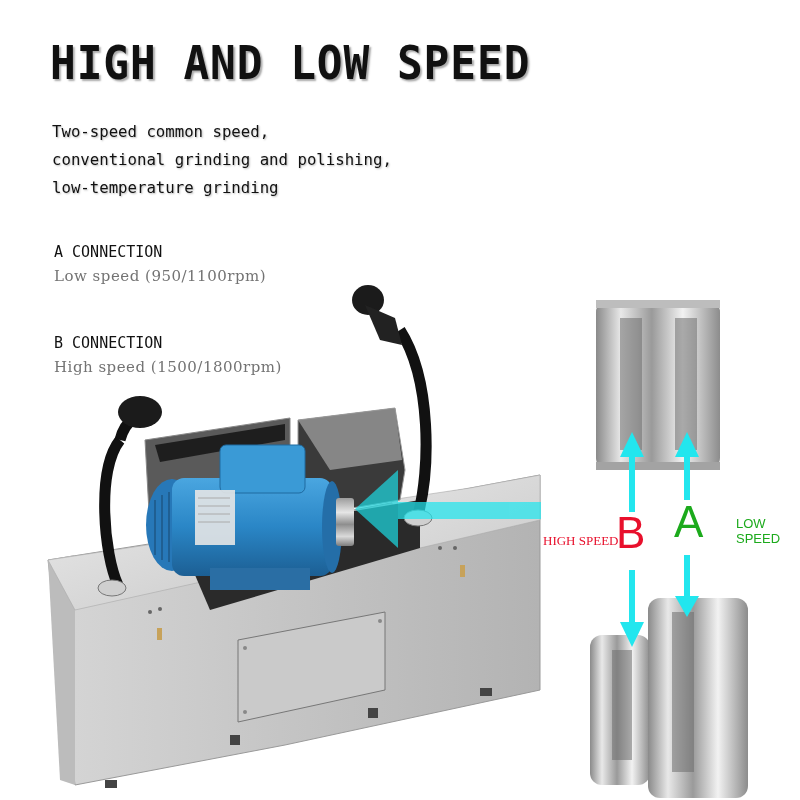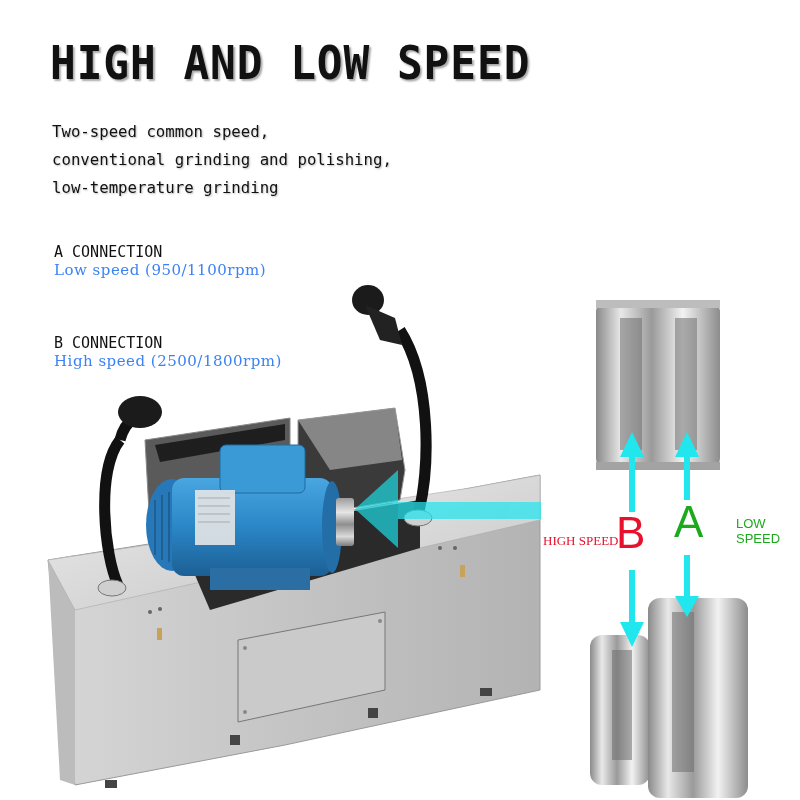--- a/index.html
+++ b/index.html
@@ -2,21 +2,21 @@
 <html><head>
 <meta charset="utf-8">
 <style>
   html,body{margin:0;padding:0;background:#fff;}
   body{width:800px;height:800px;position:relative;overflow:hidden;font-family:"DejaVu Sans Mono","Liberation Mono",monospace;}
   .title{position:absolute;left:50px;top:36px;font-family:"DejaVu Sans Mono",monospace;font-weight:bold;font-size:46px;letter-spacing:1px;color:#111;text-shadow:2px 2px 2px #aaa;transform:scaleX(0.93);transform-origin:left top;white-space:nowrap;}
   .intro{position:absolute;left:52px;top:118px;font-size:16px;line-height:28px;color:#111;text-shadow:1px 1px 2px #bbb;white-space:nowrap;}
   .intro div{transform:scaleX(0.98);transform-origin:left;}
   .conn{position:absolute;left:54px;white-space:nowrap;}
   .conn .h{font-size:15px;color:#111;}
-  .conn .s{font-size:15px;color:#3b82f6;font-family:"DejaVu Serif","Liberation Serif",serif;letter-spacing:0.5px;}
+  .conn .s{font-size:15px;color:#737373;margin-top:6px;font-family:"DejaVu Serif","Liberation Serif",serif;letter-spacing:0.5px;}
   .conn-a{top:243px;}
   .conn-b{top:334px;}
   .machine{position:absolute;left:0;top:0;}
   .lbl-high{position:absolute;left:543px;top:533px;color:#e8102c;font-family:Liberation Serif, serif;font-size:13px;}
   .big-b{position:absolute;left:616px;top:511px;color:#e8102c;font-family:"Liberation Sans",sans-serif;font-size:44px;line-height:44px;}
   .big-a{position:absolute;left:674px;top:500px;color:#1caa1c;font-family:"Liberation Sans",sans-serif;font-size:44px;line-height:44px;}
   .lbl-low{position:absolute;left:736px;top:516px;color:#1caa1c;font-family:"Liberation Sans",sans-serif;font-size:13px;}
 </style>
 </head>
 <body>
@@ -28,21 +28,21 @@
   <div>conventional grinding and polishing,</div>
   <div>low-temperature grinding</div>
 </div>
 
 <div class="conn conn-a">
   <div class="h">A CONNECTION</div>
   <div class="s">Low speed (950/1100rpm)</div>
 </div>
 <div class="conn conn-b">
   <div class="h">B CONNECTION</div>
-  <div class="s">High speed (2500/1800rpm)</div>
+  <div class="s">High speed (1500/1800rpm)</div>
 </div>
 
 <svg class="machine" width="800" height="800" viewBox="0 0 800 800">
   <defs>
     <linearGradient id="steelFront" x1="0" y1="0" x2="1" y2="0">
       <stop offset="0" stop-color="#d6d6d6"></stop>
       <stop offset="0.5" stop-color="#c4c4c4"></stop>
       <stop offset="1" stop-color="#b3b3b3"></stop>
     </linearGradient>
     <linearGradient id="steelTop" x1="0" y1="0" x2="1" y2="1">

